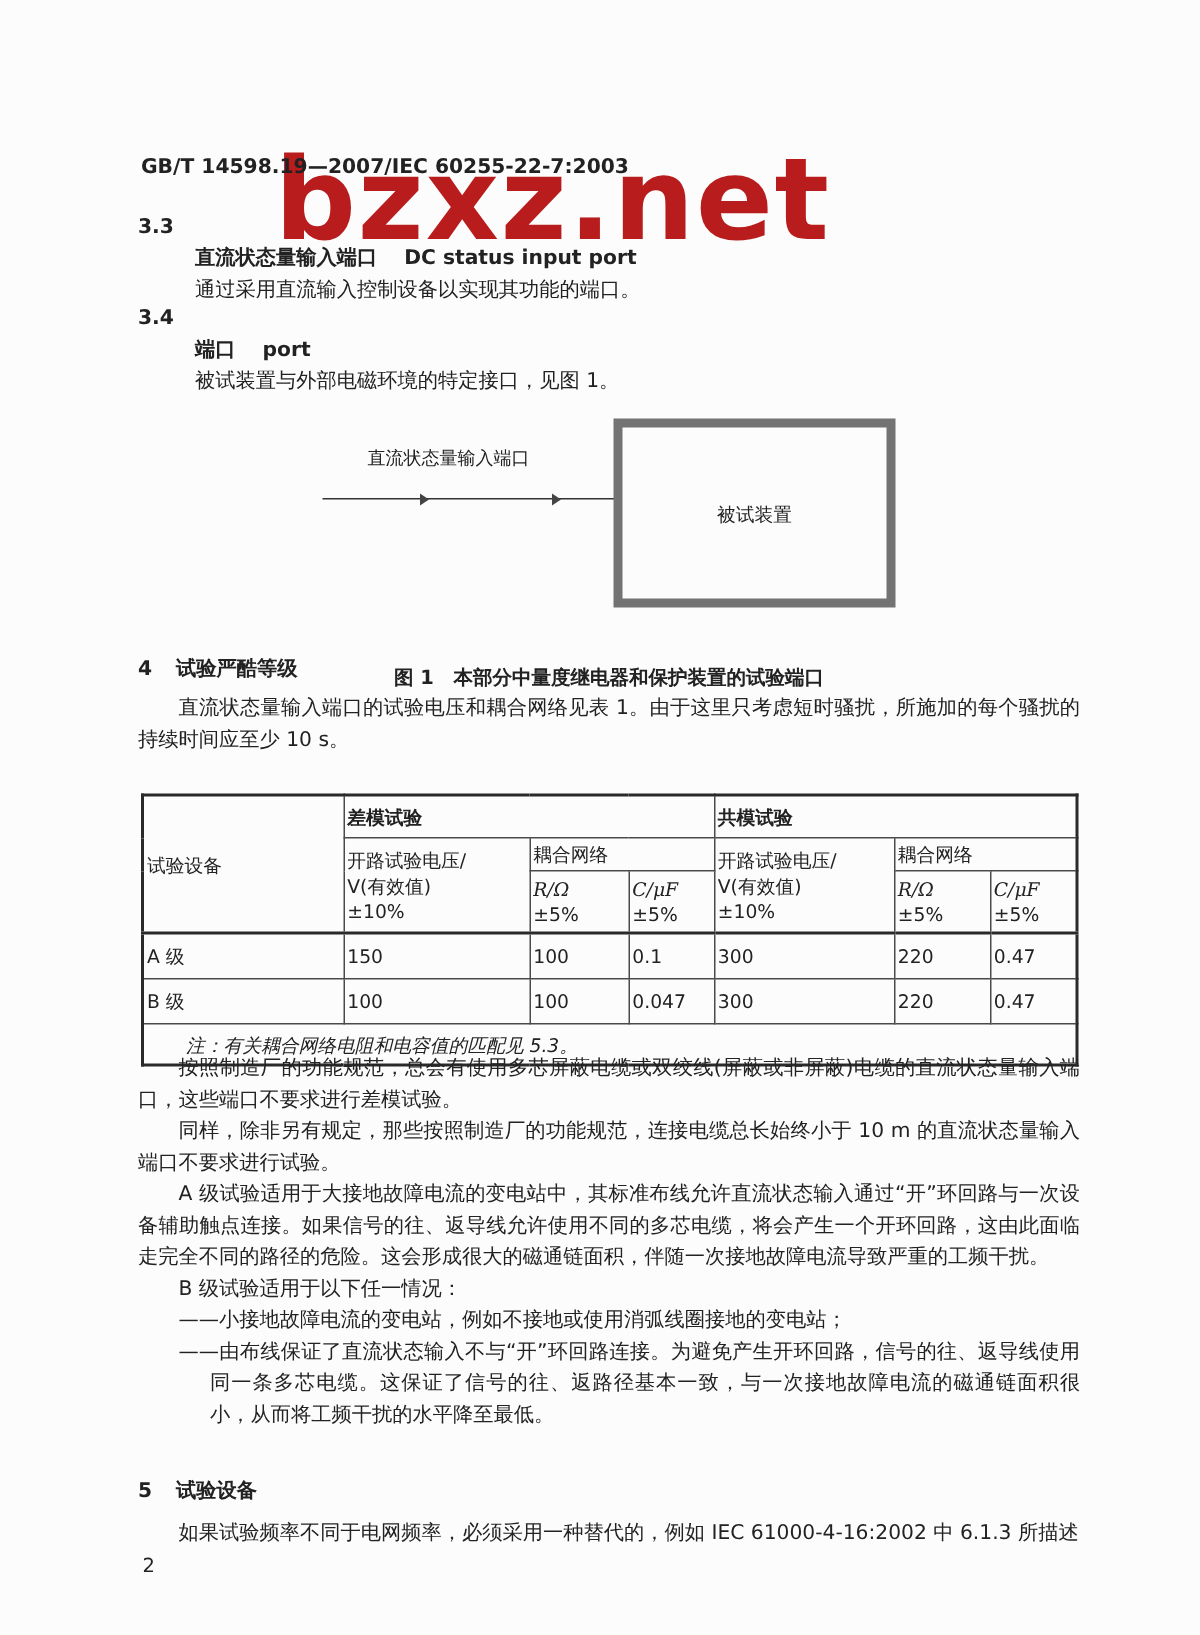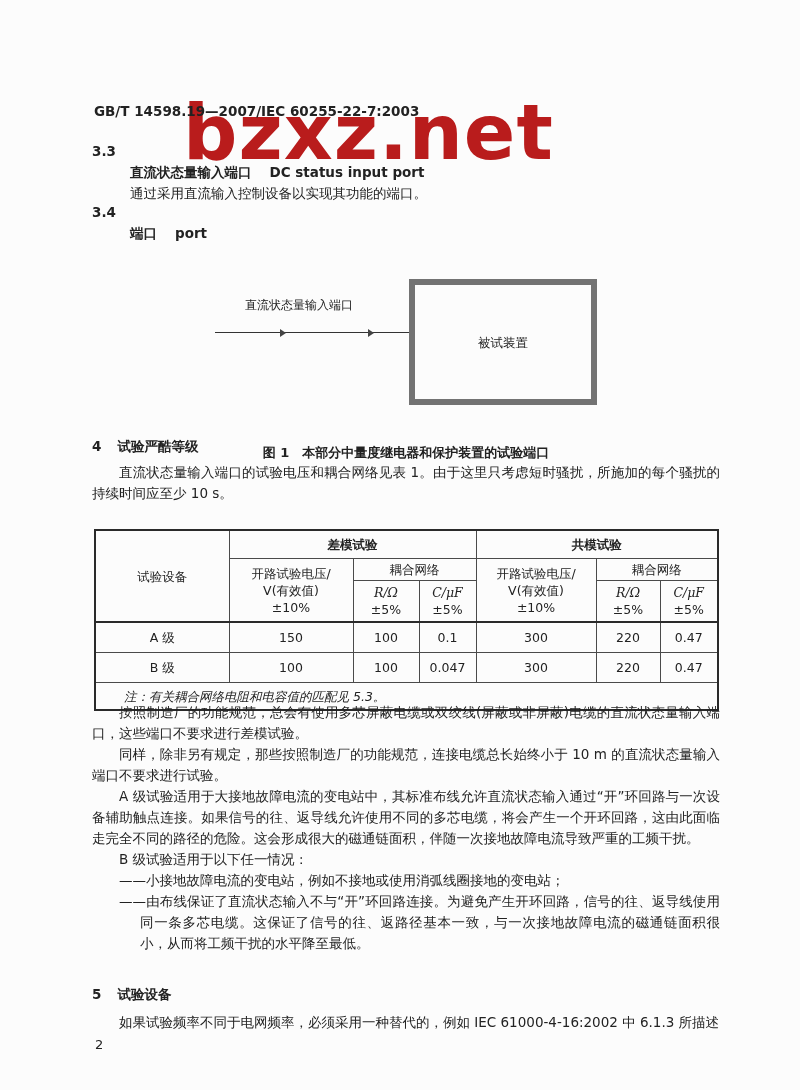--- a/index.html
+++ b/index.html
@@ -34,21 +34,21 @@
   .fig-caption { left:92px; top:406px; width:628px; text-align:center; font-weight:bold; font-size:13px;margin-top:36px; }
   
   .h4 { left:92px; top:436px; font-weight:bold;text-align:right; }
   .h-title { margin-left:16px; }
   .sec4-intro { left:92px; top:462px; width:628px; text-align:justify; }
   .p-ind { text-indent:2em; margin:0; }
   .tbl-caption { left:92px; top:506px; width:628px; text-align:center; font-weight:bold; font-size:13px; }
   
   .tblwrap { left:94px; top:529px; }
   table.t1 { border-collapse:collapse; width:623px; font-size:12.5px; border:2px solid #2a2a2a; table-layout:fixed; }
-  table.t1 td { border:1px solid #4a4a4a; text-align:center; vertical-align:middle; padding:1px 2px; line-height:17px; }
+  table.t1 td { border:1px solid #4a4a4a; text-align:left; vertical-align:middle; padding:1px 2px; line-height:17px; }
   table.t1 .grp { font-weight:bold; height:25px; }
   table.t1 .lvlhead { font-weight:normal; }
   table.t1 .vhead { height:60px; }
   table.t1 .rc { font-style:italic; font-family:"DejaVu Serif", serif; }
   table.t1 .tol { font-style:normal; font-family:"DejaVu Sans", sans-serif; }
   table.t1 tr.dataA td { border-top:2px solid #2a2a2a; height:27px; }
   table.t1 tr.dataB td { border-top:1px dotted #666; height:27px; }
   table.t1 tr.noterow td { text-align:left; padding-left:28px; border-top:1px solid #2a2a2a; height:24px;font-style:italic; }
   
   .bodytext { left:92px; top:702px; width:628px; text-align:justify; }
@@ -73,20 +73,21 @@
       <span>直流状态量输入端口</span><span class="term-en">DC status input port</span>
     </div>
     <div class="indent1">通过采用直流输入控制设备以实现其功能的端口。</div>
   </div>
 
   <div class="layer sec34">
     <div class="sec-num">3.4</div>
     <div class="term-line indent1">
       <span>端口</span><span class="term-en">port</span>
     </div>
+    <div class="indent1">被试装置与外部电磁环境的特定接口，见图 1。</div>
   </div>
 
   <div class="layer figure">
     <div class="fig-line-label">直流状态量输入端口</div>
     <div class="fig-line"></div>
     <span class="fig-tick tick1"></span>
     <span class="fig-tick tick2"></span>
     <div class="fig-box">被试装置</div>
   </div>
 

